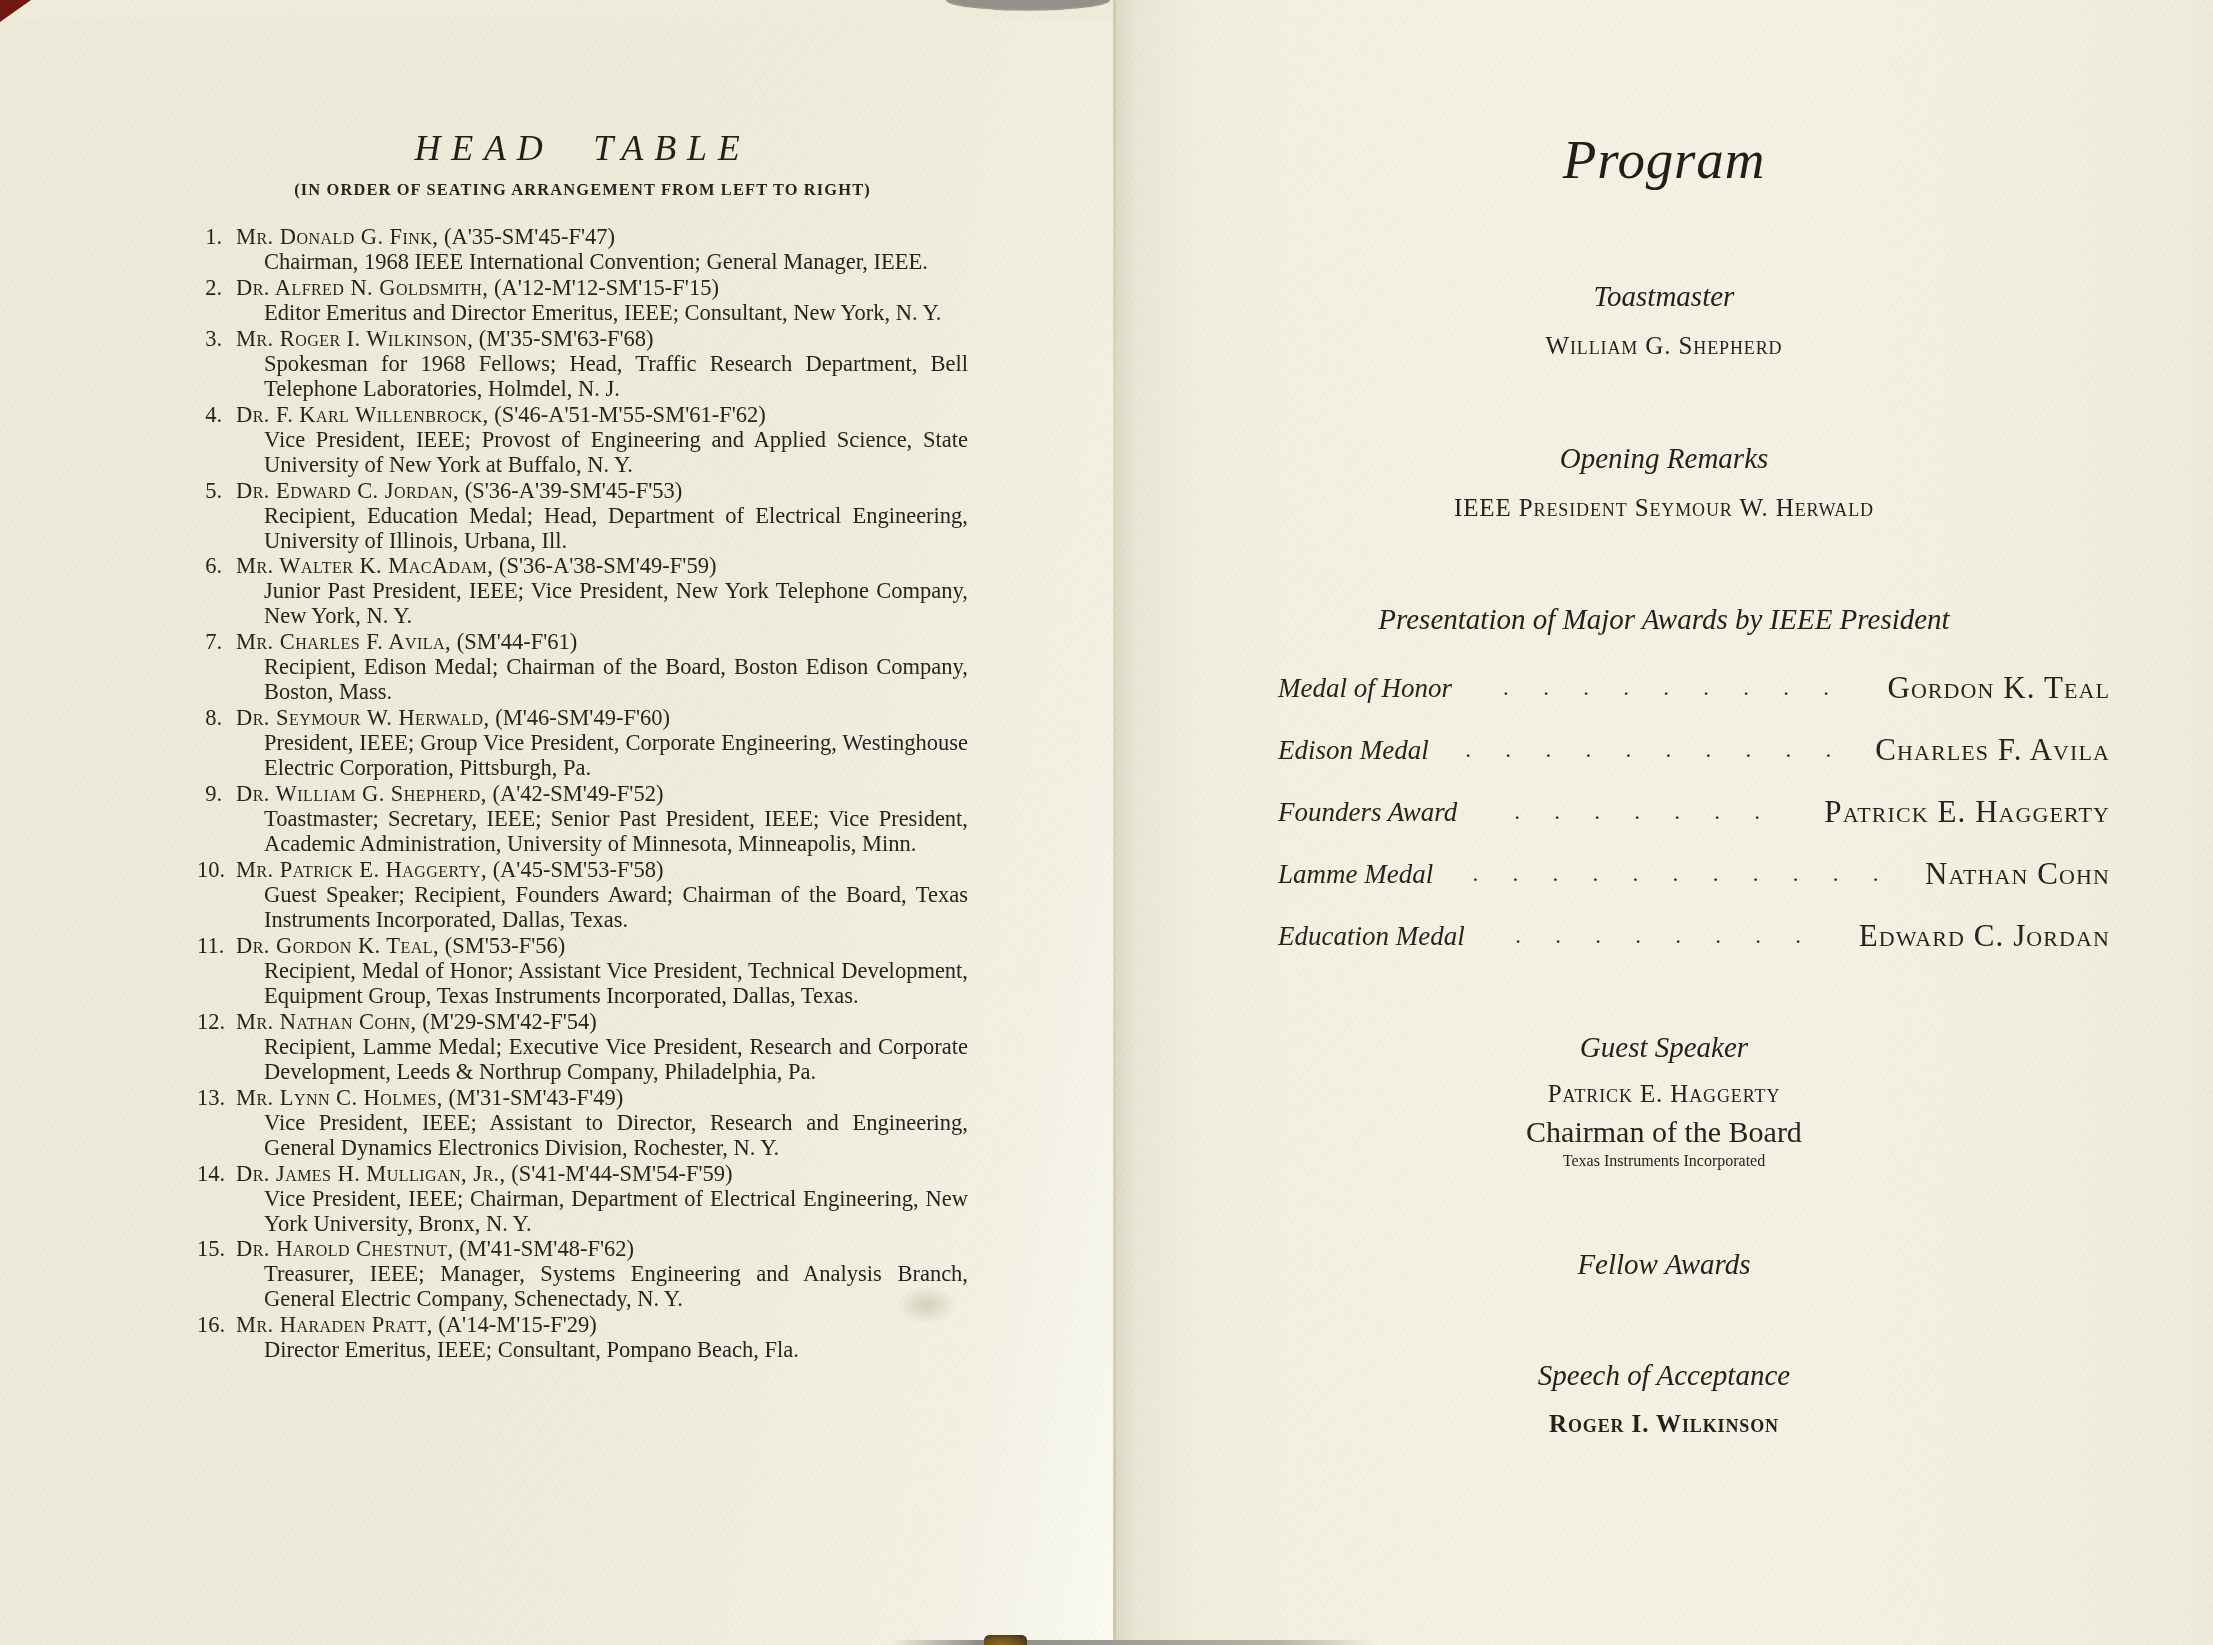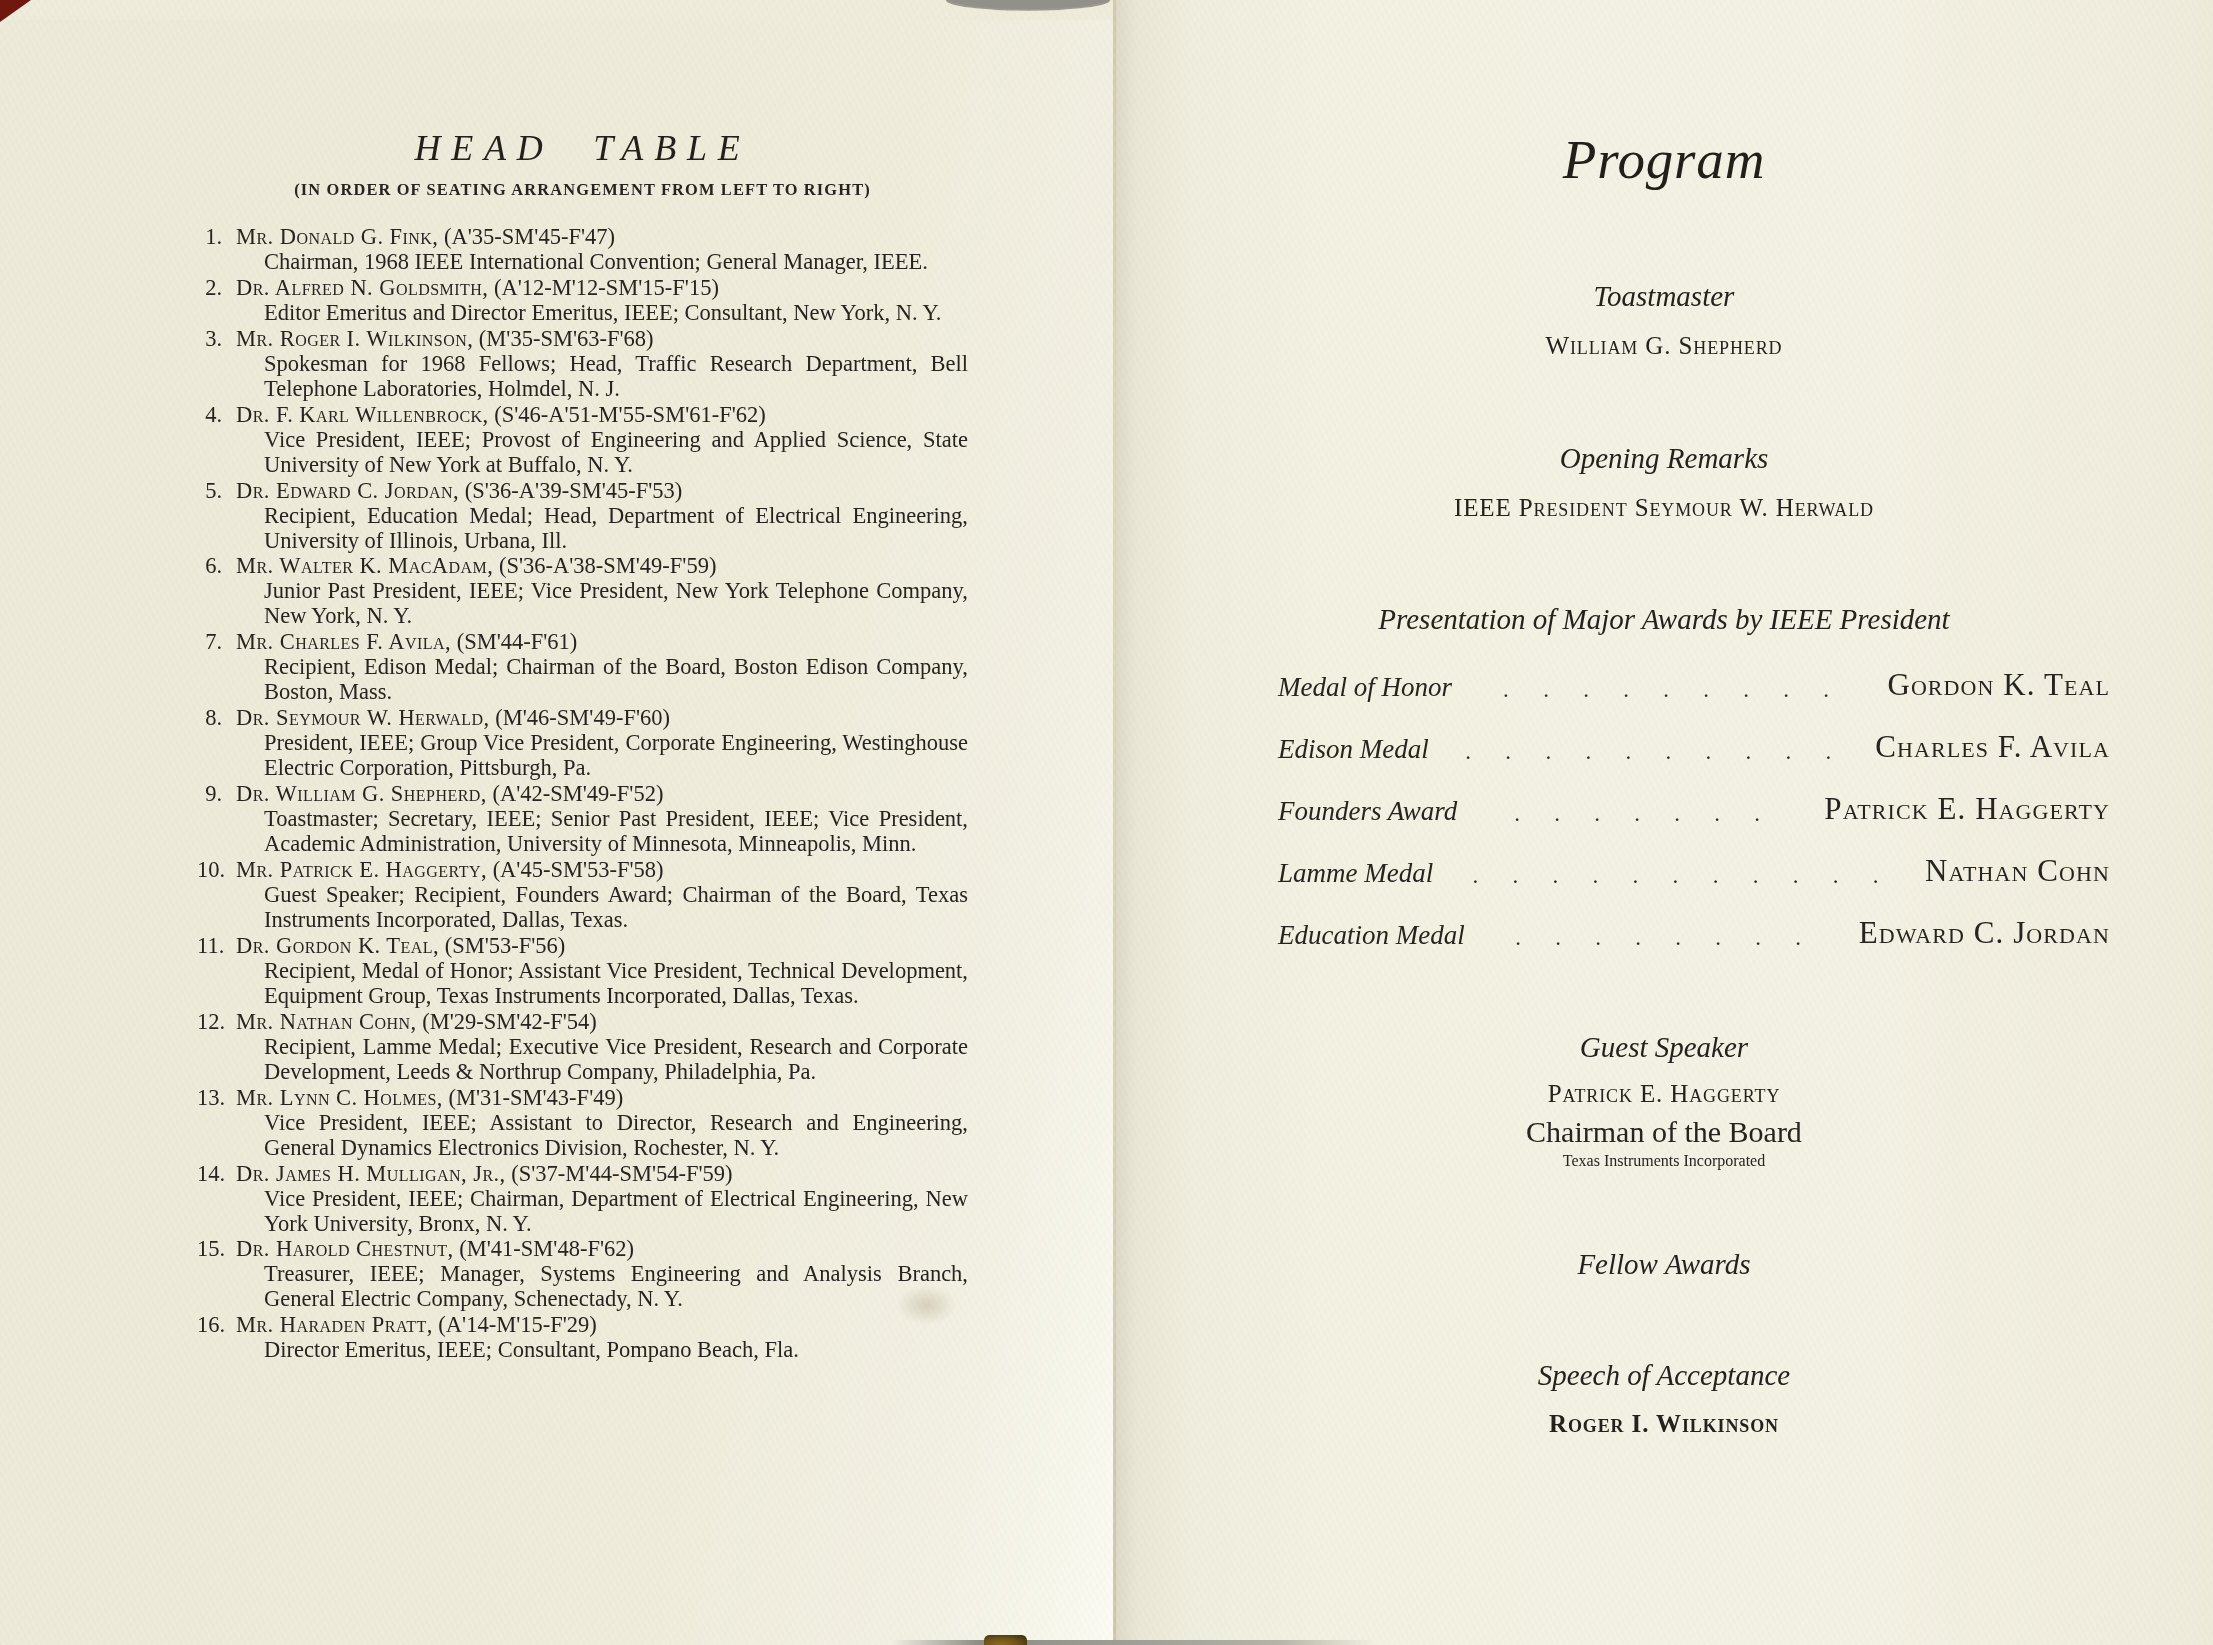--- a/index.html
+++ b/index.html
@@ -76,21 +76,21 @@
   .rp{position:absolute;left:0;width:1098px;text-align:center;}
   .rp-title{top:128px;font-style:italic;font-size:55px;line-height:64px;letter-spacing:.015em;color:#1f1e19;}
   .head-italic{font-style:italic;font-size:29px;line-height:35px;color:#22211c;}
   .name-caps{font-variant:small-caps;font-size:25px;line-height:30px;letter-spacing:.035em;color:#22211c;}
   .rp-toast-head{top:279px;}
   .rp-toast-name{top:331px;}
   .rp-open-head{top:441px;}
   .rp-open-name{top:493px;}
   .rp-awards-head{top:602px;}
   .awards{position:absolute;left:163px;top:673px;width:832px;}
-  .award-row{display:flex;align-items:flex-end;margin-bottom:32px;height:30px;}
+  .award-row{display:flex;align-items:center;margin-bottom:32px;height:30px;}
   .award-label{font-style:italic;font-size:27px;white-space:nowrap;}
   .award-leader{flex:1;text-align:center;font-size:23px;letter-spacing:.62em;overflow:hidden;white-space:nowrap;color:#2b2a23;margin:0 12px 0 19px;}
   .award-recipient{font-variant:small-caps;font-size:31px;letter-spacing:.035em;white-space:nowrap;}
   .rp-guest-head{top:1030px;}
   .rp-guest-name{top:1079px;}
   .rp-guest-t1{top:1118px;font-size:30px;line-height:27px;}
   .rp-guest-t2{top:1147px;font-size:16px;line-height:27px;}
   .rp-fellow-head{top:1247px;}
   .rp-speech-head{top:1358px;}
   .rp-speech-name{top:1409px;font-weight:bold;}
@@ -151,21 +151,21 @@
       </li>
       <li class="ht-item">
         <div class="ht-head"><span class="ht-num">12.</span><span class="ht-name">Mr. Nathan Cohn,</span> <span class="ht-grades">(M'29-SM'42-F'54)</span></div>
         <div class="ht-desc">Recipient, Lamme Medal; Executive Vice President, Research and Corporate Development, Leeds &amp; Northrup Company, Philadelphia, Pa.</div>
       </li>
       <li class="ht-item">
         <div class="ht-head"><span class="ht-num">13.</span><span class="ht-name">Mr. Lynn C. Holmes,</span> <span class="ht-grades">(M'31-SM'43-F'49)</span></div>
         <div class="ht-desc">Vice President, IEEE; Assistant to Director, Research and Engineering, General Dynamics Electronics Division, Rochester, N. Y.</div>
       </li>
       <li class="ht-item">
-        <div class="ht-head"><span class="ht-num">14.</span><span class="ht-name">Dr. James H. Mulligan, Jr.,</span> <span class="ht-grades">(S'37-M'44-SM'54-F'59)</span></div>
+        <div class="ht-head"><span class="ht-num">14.</span><span class="ht-name">Dr. James H. Mulligan, Jr.,</span> <span class="ht-grades">(S'41-M'44-SM'54-F'59)</span></div>
         <div class="ht-desc">Vice President, IEEE; Chairman, Department of Electrical Engineering, New York University, Bronx, N. Y.</div>
       </li>
       <li class="ht-item">
         <div class="ht-head"><span class="ht-num">15.</span><span class="ht-name">Dr. Harold Chestnut,</span> <span class="ht-grades">(M'41-SM'48-F'62)</span></div>
         <div class="ht-desc">Treasurer, IEEE; Manager, Systems Engineering and Analysis Branch, General Electric Company, Schenectady, N. Y.</div>
       </li>
       <li class="ht-item">
         <div class="ht-head"><span class="ht-num">16.</span><span class="ht-name">Mr. Haraden Pratt,</span> <span class="ht-grades">(A'14-M'15-F'29)</span></div>
         <div class="ht-desc">Director Emeritus, IEEE; Consultant, Pompano Beach, Fla.</div>
       </li>

